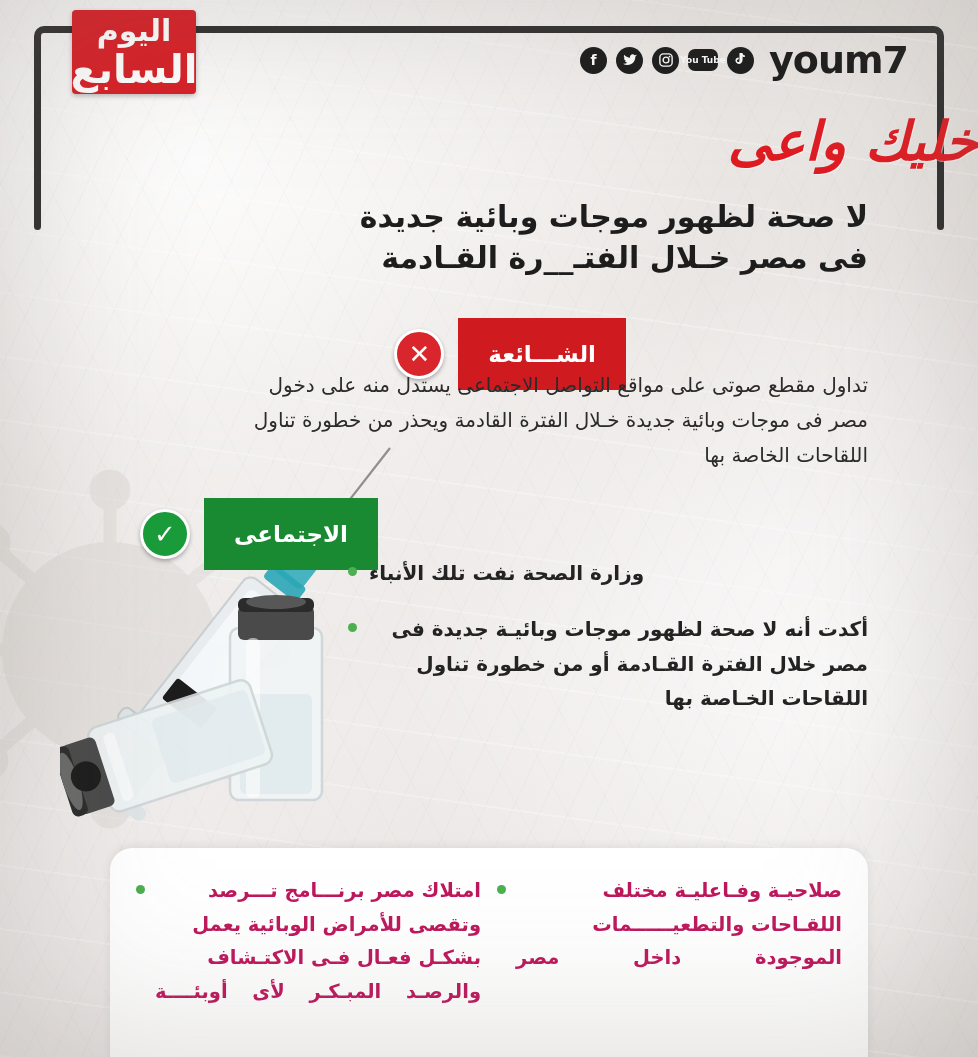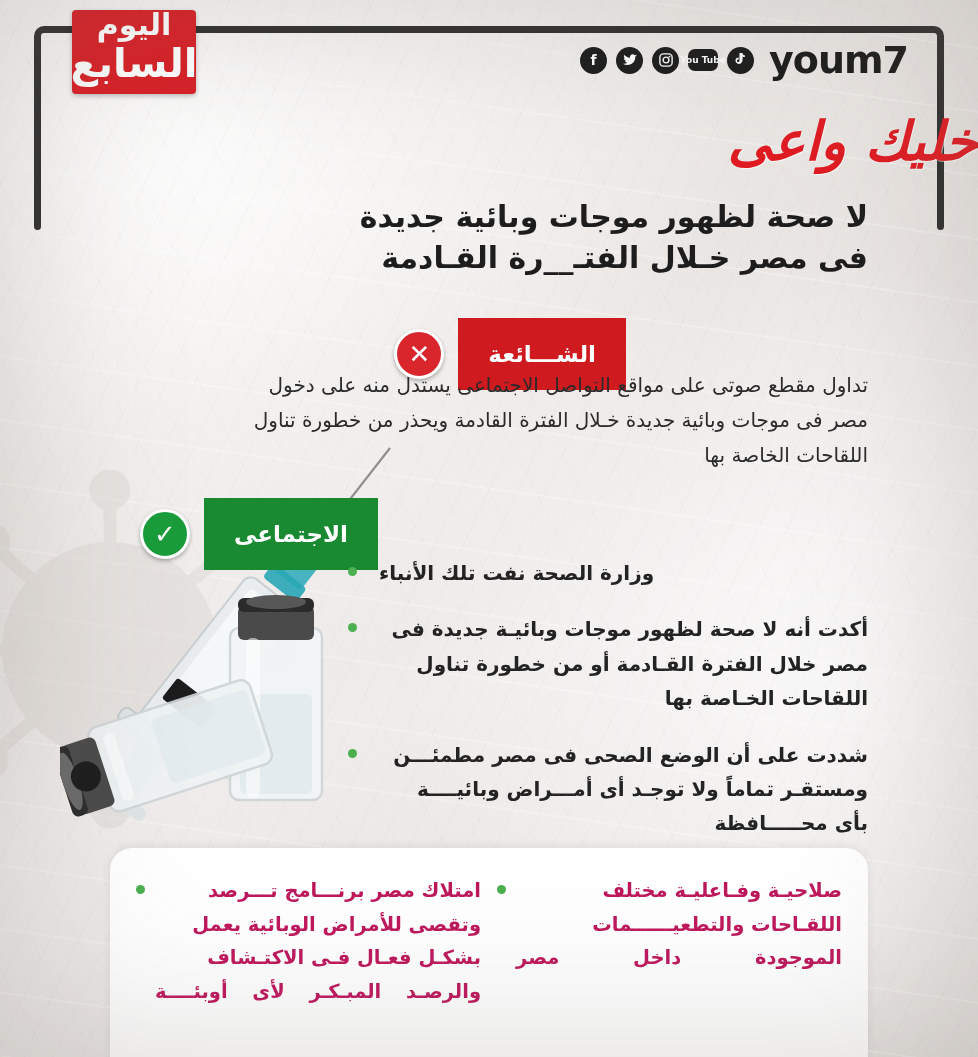--- a/index.html
+++ b/index.html
@@ -48,21 +48,21 @@
   }
   .frame-right{
     position:absolute;right:34px;top:80px;width:7px;height:150px;background:#2f2f2f;border-radius:0 0 4px 4px;
   }
 
   
   .logo{
     position:absolute;left:72px;top:10px;width:124px;height:84px;
     background:#d81f26;border-radius:4px;
     box-shadow:0 2px 5px rgba(0,0,0,.25);
-    display:flex;flex-direction:column;align-items:center;
+    display:flex;flex-direction:column;align-items:center;justify-content:center;
     line-height:1;
   }
   .logo-l1,.logo-l2{
     color:#fff;font-weight:bold;letter-spacing:-1px;
     font-family:"DejaVu Sans","Liberation Sans",sans-serif;
   }
   .logo-l1{font-size:30px;}
   .logo-l2{font-size:40px;margin-top:3px;}
 
   
@@ -114,21 +114,21 @@
   .rumour-text{
     position:absolute;top:368px;right:110px;width:620px;
     text-align:right;color:#2b2b2b;font-size:20px;line-height:1.75;
   }
 
   
   .facts{
     position:absolute;top:556px;right:110px;width:520px;text-align:right;
   }
   .fact{
-    display:flex;flex-direction:row-reverse;align-items:flex-start;gap:22px;
+    display:flex;flex-direction:row-reverse;align-items:flex-start;gap:12px;
     margin-bottom:22px;
   }
   .dot{
     flex:0 0 auto;width:9px;height:9px;border-radius:50%;background:#4caf50;margin-top:11px;
   }
   .fact-txt{
     color:#232323;font-size:20px;line-height:1.72;font-weight:bold;text-align:right;
   }
 
   
@@ -274,24 +274,20 @@
 
   <div class="facts">
     <div class="fact">
       <span class="dot"></span>
       <span class="fact-txt">وزارة الصحة نفت تلك الأنباء</span>
     </div>
     <div class="fact">
       <span class="dot"></span>
       <span class="fact-txt">أكدت أنه لا صحة لظهور موجات وبائيـة جديدة فى مصر خلال الفترة القـادمة أو من خطورة تناول اللقاحات الخـاصة بها</span>
     </div>
-    <div class="fact">
-      <span class="dot"></span>
-      <span class="fact-txt">شددت على أن الوضع الصحى فى مصر مطمئـــن ومستقـر تماماً ولا توجـد أى أمـــراض وبائيــــة بأى محـــــافظة</span>
-    </div>
   </div>
 
   <div class="card">
     <div class="card-col">
       <span class="dot"></span>
       <span class="card-txt">امتلاك مصر برنـــامج تـــرصد وتقصى للأمراض الوبائية يعمل بشكـل فعـال فـى الاكتـشاف والرصـد المبـكـر لأى أوبئــــة</span>
     </div>
     <div class="card-col">
       <span class="dot"></span>
       <span class="card-txt">صلاحيـة وفـاعليـة مختلف اللقـاحات والتطعيــــــمات الموجودة داخل مصر</span>

